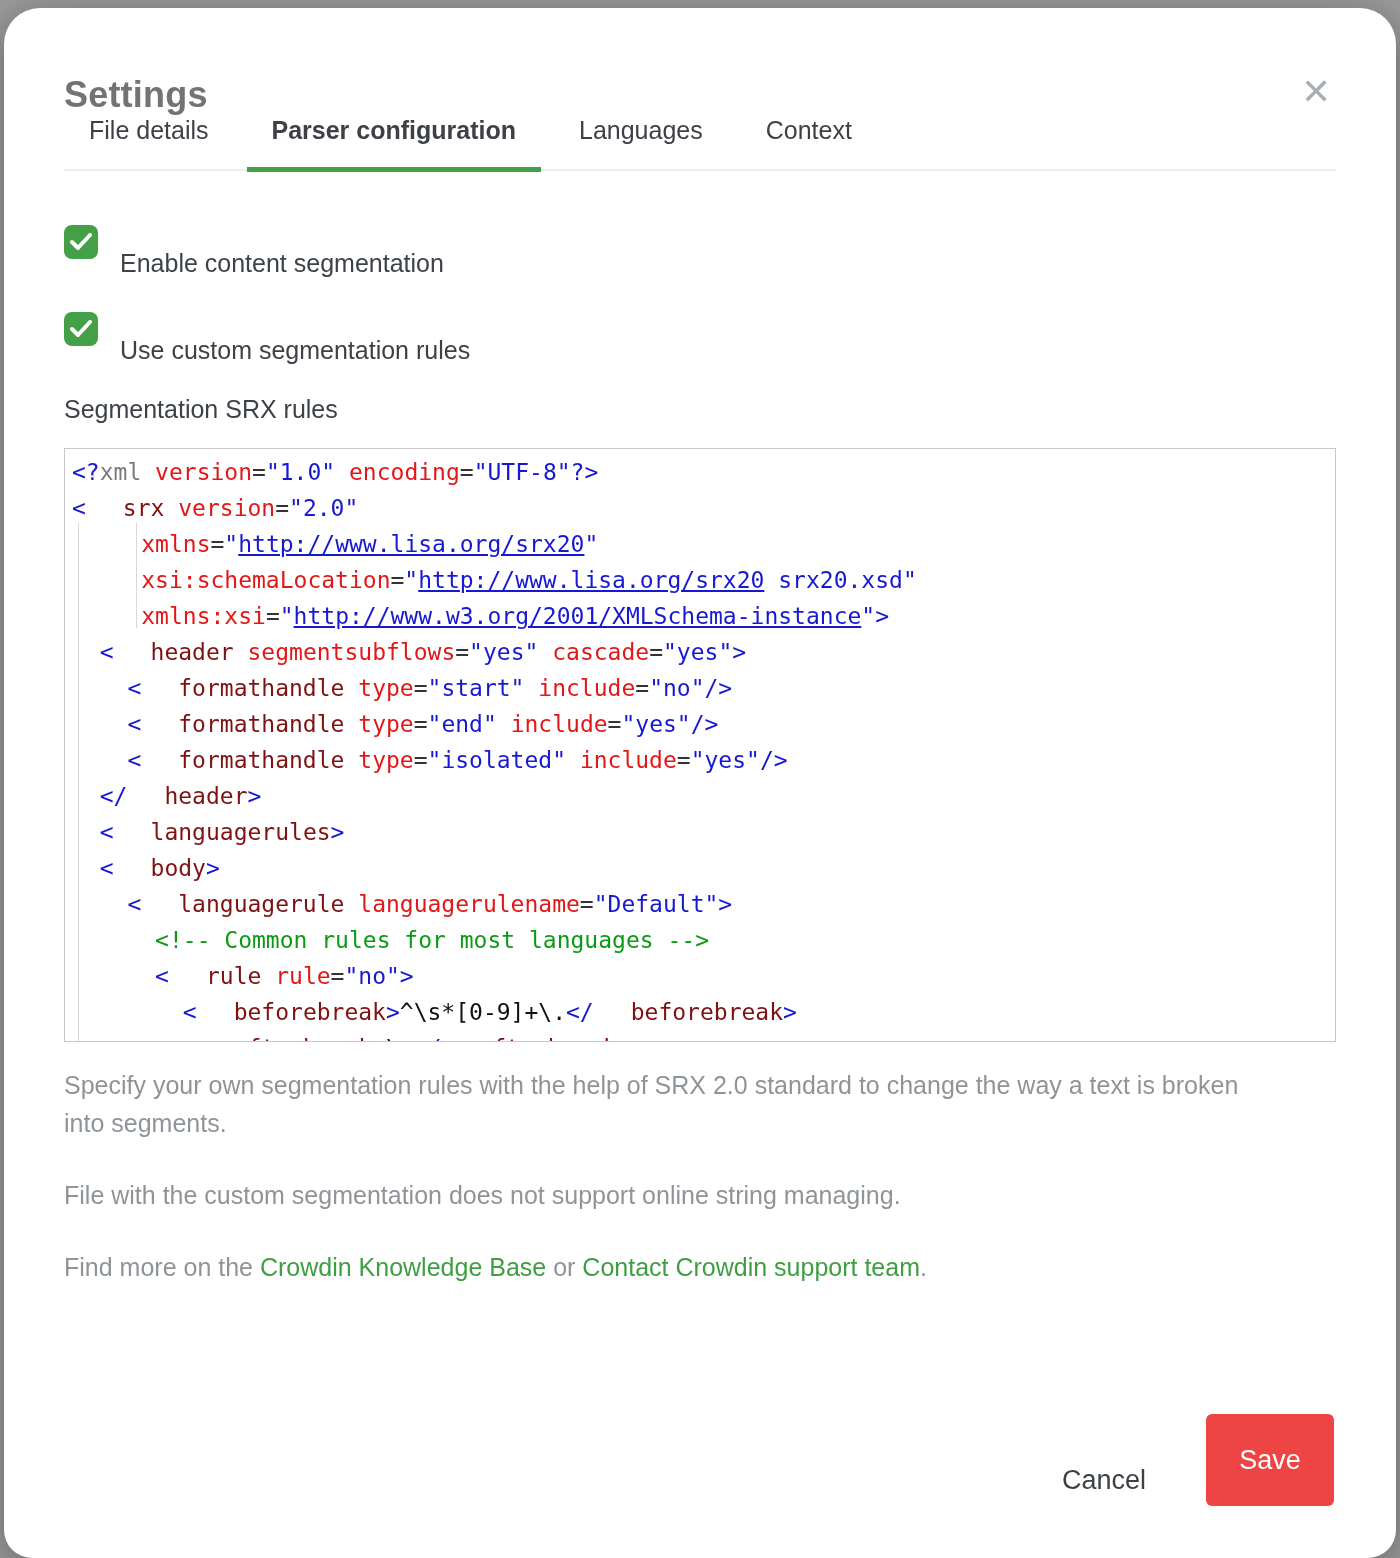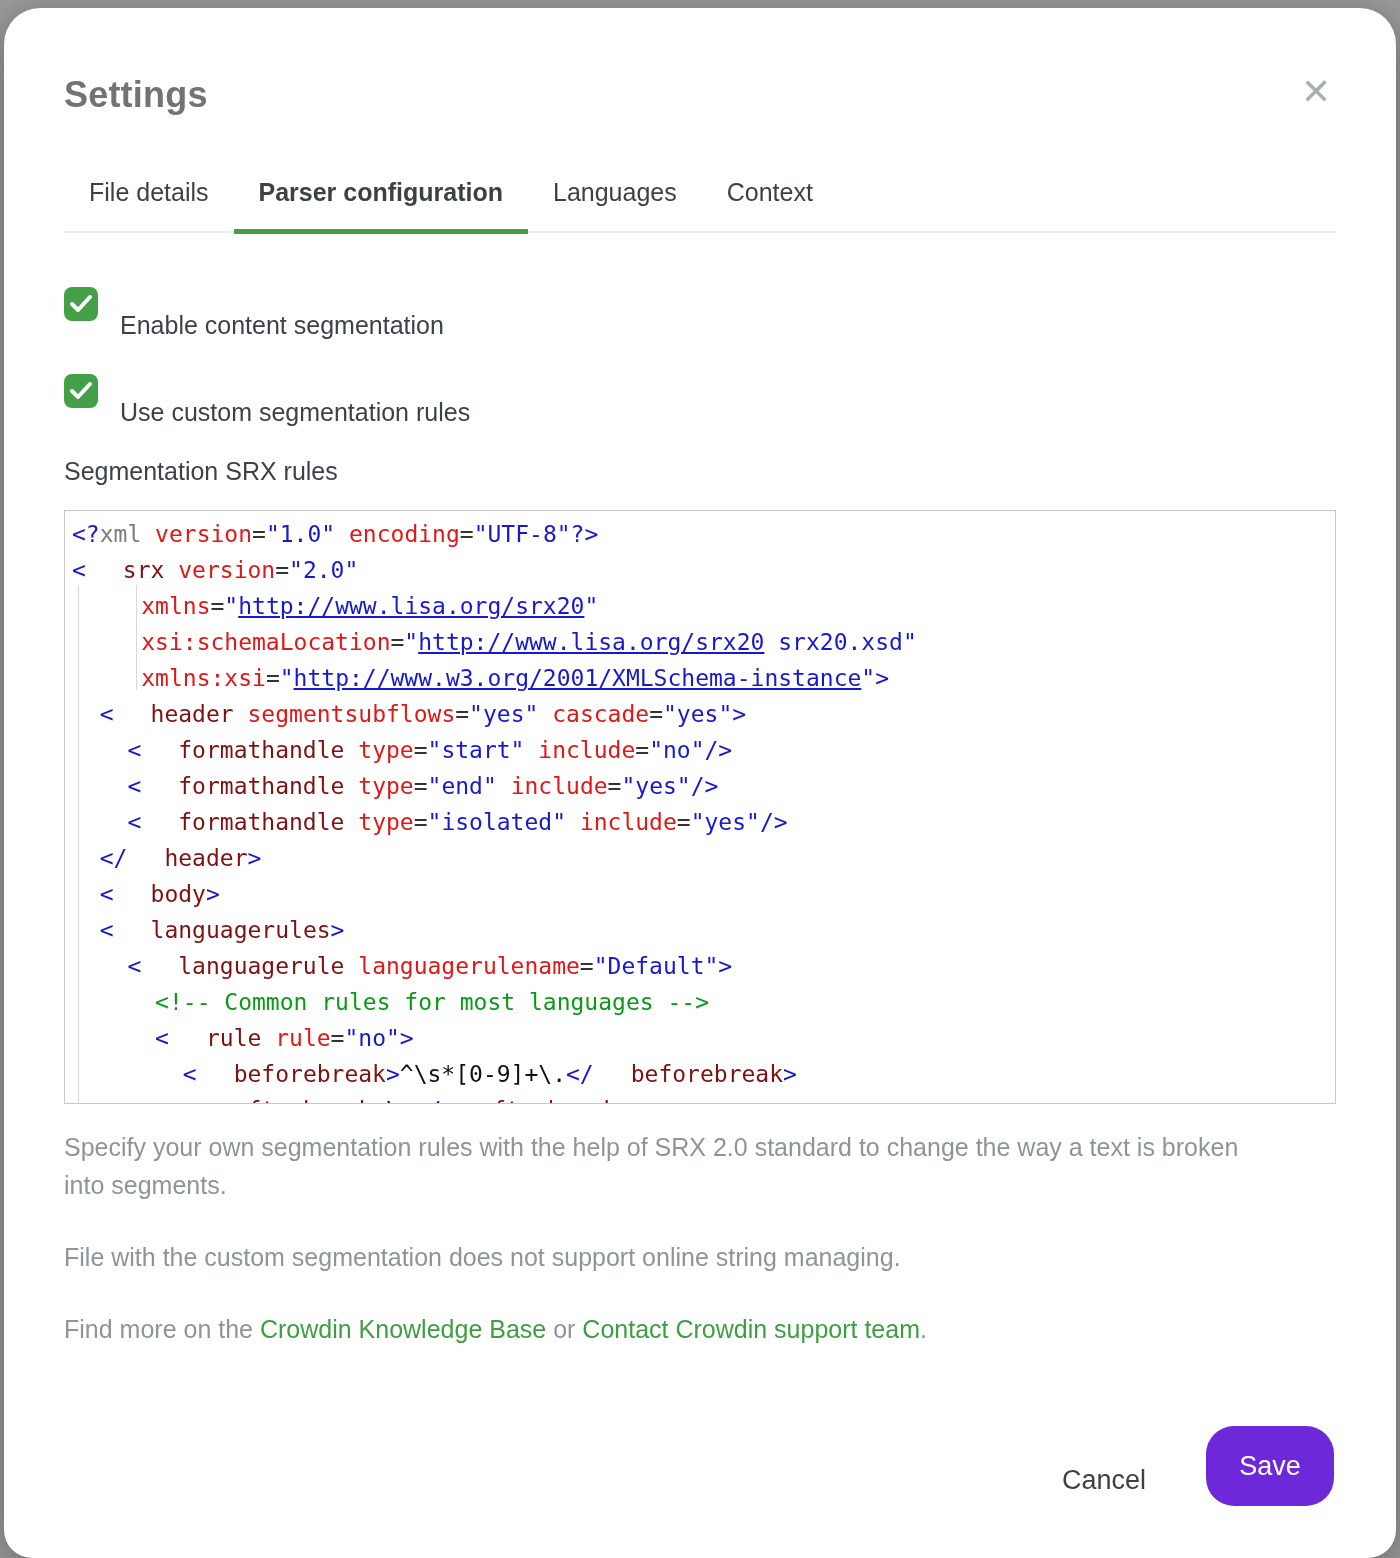--- a/index.html
+++ b/index.html
@@ -31,22 +31,22 @@
     width: 44px; height: 44px;
     display: flex; align-items: center; justify-content: center;
     font-size: 36px;
     color: #a9aeb3;
     cursor: pointer;
     line-height: 1;
   }
   
   .tabs {
     display: flex;
-    margin-top: 62px;
     border-bottom: 2px solid #ececec;
+    gap: 13px;
   }
   .tab {
     position: relative;
     padding: 0 25px 24px 25px;
     font-size: 25px;
     color: #3d4146;
     cursor: pointer;
     white-space: nowrap;
   }
   .tab.active { font-weight: 600; }
@@ -139,29 +139,29 @@
     background: none;
     border: none;
     font-family: inherit;
     font-size: 27px;
     color: #3c4146;
     cursor: pointer;
     margin-right: 56px;
     padding: 10px 4px;
   }
   .btn-save {
-    background: #6d28d9;
+    background: #ef4444;
     border: none;
-    border-radius: 28px;
+    border-radius: 6px;
     font-family: inherit;
     font-size: 27px;
     color: #ffffff;
     cursor: pointer;
     width: 128px;
-    height: 80px;
+    height: 92px;
   }
 </style>
 </head>
 <body>
 
 <div class="modal">
 
   <h1 class="dlg-title">Settings</h1>
 
   <div class="close-btn">✕</div>
@@ -201,22 +201,22 @@
         <div class="code-line"><span class="tk-br">&lt;?</span><span class="tk-meta">xml</span><span class="tk-txt"> </span><span class="tk-attr">version</span><span class="tk-eq">=</span><span class="tk-str">"1.0"</span><span class="tk-txt"> </span><span class="tk-attr">encoding</span><span class="tk-eq">=</span><span class="tk-str">"UTF-8"</span><span class="tk-br">?&gt;</span></div>
         <div class="code-line"><span class="tk-br">&lt;</span><span class="tk-tag">srx</span><span class="tk-txt"> </span><span class="tk-attr">version</span><span class="tk-eq">=</span><span class="tk-str">"2.0"</span></div>
         <div class="code-line"><span class="tk-txt">     </span><span class="tk-attr">xmlns</span><span class="tk-eq">=</span><span class="tk-str">"</span><span class="tk-strlink">http://www.lisa.org/srx20</span><span class="tk-str">"</span></div>
         <div class="code-line"><span class="tk-txt">     </span><span class="tk-attr">xsi:schemaLocation</span><span class="tk-eq">=</span><span class="tk-str">"</span><span class="tk-strlink">http://www.lisa.org/srx20</span><span class="tk-str"> srx20.xsd"</span></div>
         <div class="code-line"><span class="tk-txt">     </span><span class="tk-attr">xmlns:xsi</span><span class="tk-eq">=</span><span class="tk-str">"</span><span class="tk-strlink">http://www.w3.org/2001/XMLSchema-instance</span><span class="tk-str">"</span><span class="tk-br">&gt;</span></div>
         <div class="code-line"><span class="tk-txt">  </span><span class="tk-br">&lt;</span><span class="tk-tag">header</span><span class="tk-txt"> </span><span class="tk-attr">segmentsubflows</span><span class="tk-eq">=</span><span class="tk-str">"yes"</span><span class="tk-txt"> </span><span class="tk-attr">cascade</span><span class="tk-eq">=</span><span class="tk-str">"yes"</span><span class="tk-br">&gt;</span></div>
         <div class="code-line"><span class="tk-txt">    </span><span class="tk-br">&lt;</span><span class="tk-tag">formathandle</span><span class="tk-txt"> </span><span class="tk-attr">type</span><span class="tk-eq">=</span><span class="tk-str">"start"</span><span class="tk-txt"> </span><span class="tk-attr">include</span><span class="tk-eq">=</span><span class="tk-str">"no"</span><span class="tk-br">/&gt;</span></div>
         <div class="code-line"><span class="tk-txt">    </span><span class="tk-br">&lt;</span><span class="tk-tag">formathandle</span><span class="tk-txt"> </span><span class="tk-attr">type</span><span class="tk-eq">=</span><span class="tk-str">"end"</span><span class="tk-txt"> </span><span class="tk-attr">include</span><span class="tk-eq">=</span><span class="tk-str">"yes"</span><span class="tk-br">/&gt;</span></div>
         <div class="code-line"><span class="tk-txt">    </span><span class="tk-br">&lt;</span><span class="tk-tag">formathandle</span><span class="tk-txt"> </span><span class="tk-attr">type</span><span class="tk-eq">=</span><span class="tk-str">"isolated"</span><span class="tk-txt"> </span><span class="tk-attr">include</span><span class="tk-eq">=</span><span class="tk-str">"yes"</span><span class="tk-br">/&gt;</span></div>
         <div class="code-line"><span class="tk-txt">  </span><span class="tk-br">&lt;/</span><span class="tk-tag">header</span><span class="tk-br">&gt;</span></div>
+        <div class="code-line"><span class="tk-txt">  </span><span class="tk-br">&lt;</span><span class="tk-tag">languagerules</span><span class="tk-br">&gt;</span></div>
         <div class="code-line"><span class="tk-txt">  </span><span class="tk-br">&lt;</span><span class="tk-tag">body</span><span class="tk-br">&gt;</span></div>
-        <div class="code-line"><span class="tk-txt">  </span><span class="tk-br">&lt;</span><span class="tk-tag">languagerules</span><span class="tk-br">&gt;</span></div>
         <div class="code-line"><span class="tk-txt">    </span><span class="tk-br">&lt;</span><span class="tk-tag">languagerule</span><span class="tk-txt"> </span><span class="tk-attr">languagerulename</span><span class="tk-eq">=</span><span class="tk-str">"Default"</span><span class="tk-br">&gt;</span></div>
         <div class="code-line"><span class="tk-txt">      </span><span class="tk-cm">&lt;!-- Common rules for most languages --&gt;</span></div>
         <div class="code-line"><span class="tk-txt">      </span><span class="tk-br">&lt;</span><span class="tk-tag">rule</span><span class="tk-txt"> </span><span class="tk-attr">rule</span><span class="tk-eq">=</span><span class="tk-str">"no"</span><span class="tk-br">&gt;</span></div>
         <div class="code-line"><span class="tk-txt">        </span><span class="tk-br">&lt;</span><span class="tk-tag">beforebreak</span><span class="tk-br">&gt;</span><span class="tk-txt">^\s*[0-9]+\.</span><span class="tk-br">&lt;/</span><span class="tk-tag">beforebreak</span><span class="tk-br">&gt;</span></div>
         <div class="code-line"><span class="tk-txt">        </span><span class="tk-br">&lt;</span><span class="tk-tag">afterbreak</span><span class="tk-br">&gt;</span><span class="tk-txt">\s</span><span class="tk-br">&lt;/</span><span class="tk-tag">afterbreak</span><span class="tk-br">&gt;</span></div>
       </div>
   </div>
 
   <div class="help">
     <p>Specify your own segmentation rules with the help of SRX 2.0 standard to change the way a text is broken into segments.</p>

